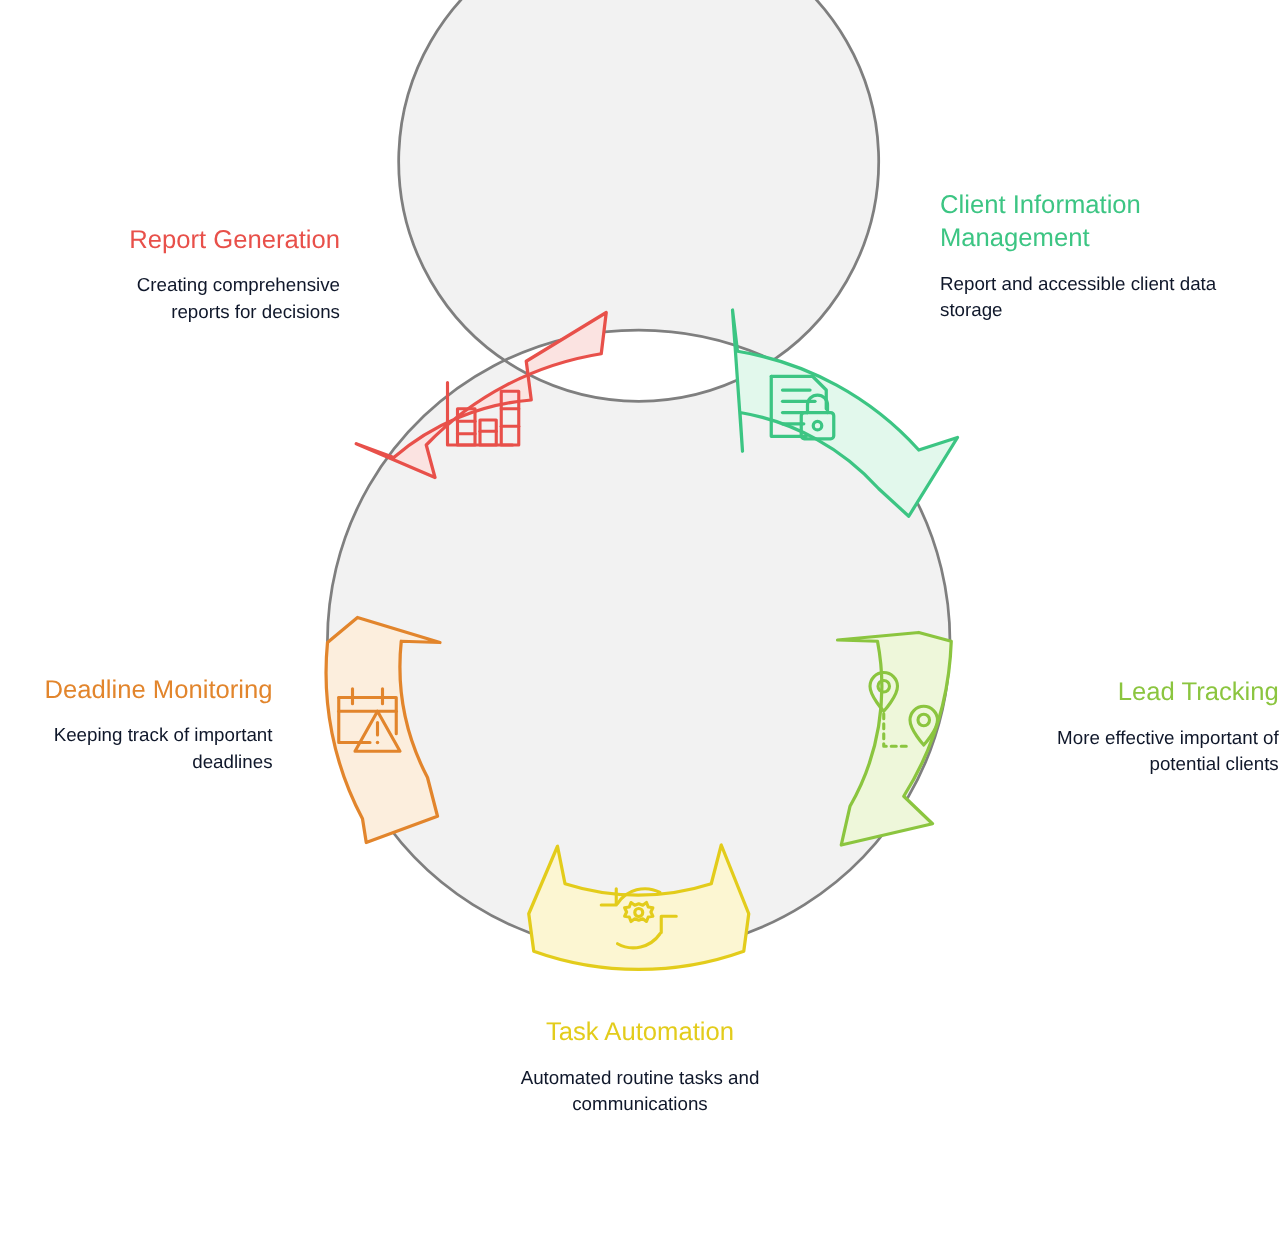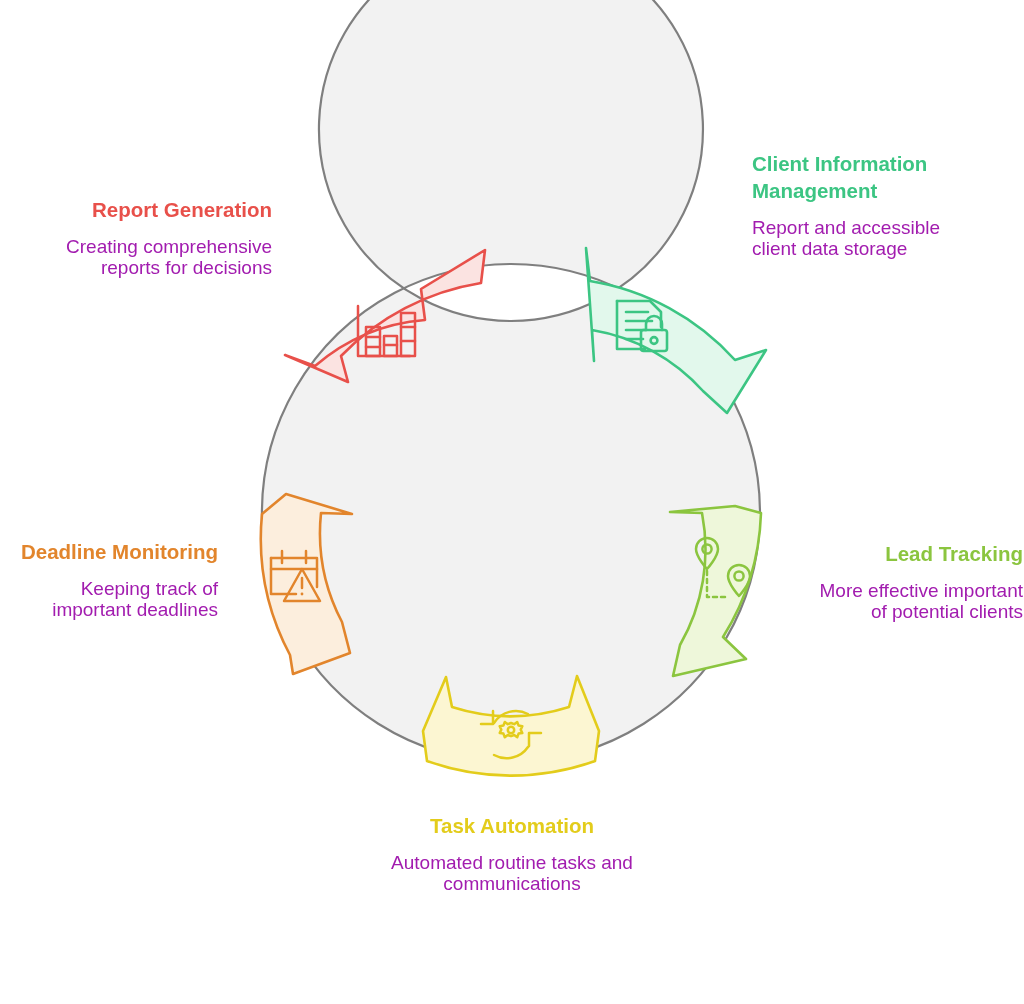--- a/index.html
+++ b/index.html
@@ -8,34 +8,34 @@
     background:#ffffff;
     font-family:"Liberation Sans", sans-serif;
     overflow:hidden;
     position:relative;
   }
   #stage{position:absolute;left:0;top:0;width:1024px;height:1004px;}
   svg#wheel{position:absolute;left:0;top:0;width:1024px;height:1004px;}
 
   .label{position:absolute;}
   .label .title{
-    font-weight:bold;
+    font-weight:normal;
     font-size:20.5px;
     line-height:27px;
     margin:0 0 14px 0;
   }
   .label .desc{
-    font-size:19px;
+    font-size:15px;
     line-height:20.5px;
-    color:#a21caf;
+    color:#0f172a;
     margin:0;
   }
 
   
-  #lbl-report{left:62px;top:196px;width:210px;text-align:right;}
+  #lbl-report{left:62px;top:178px;width:210px;text-align:right;}
   #lbl-client{left:752px;top:150px;width:230px;text-align:left;}
   #lbl-lead{left:808px;top:540px;width:215px;text-align:right;}
   #lbl-task{left:390px;top:812px;width:244px;text-align:center;}
   #lbl-deadline{left:18px;top:538px;width:200px;text-align:right;}
 </style>
 </head>
 <body>
 
 <div id="stage">
 

